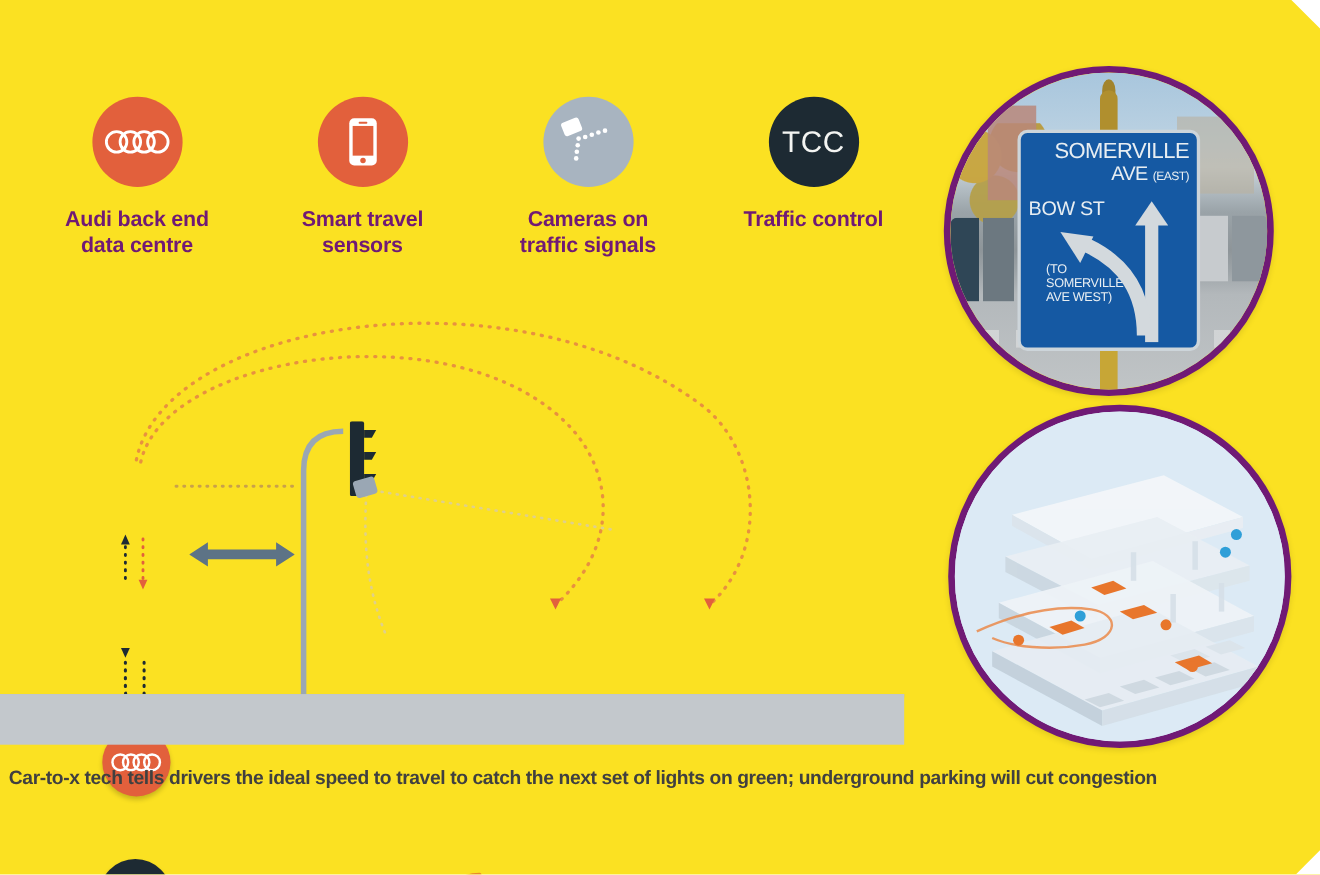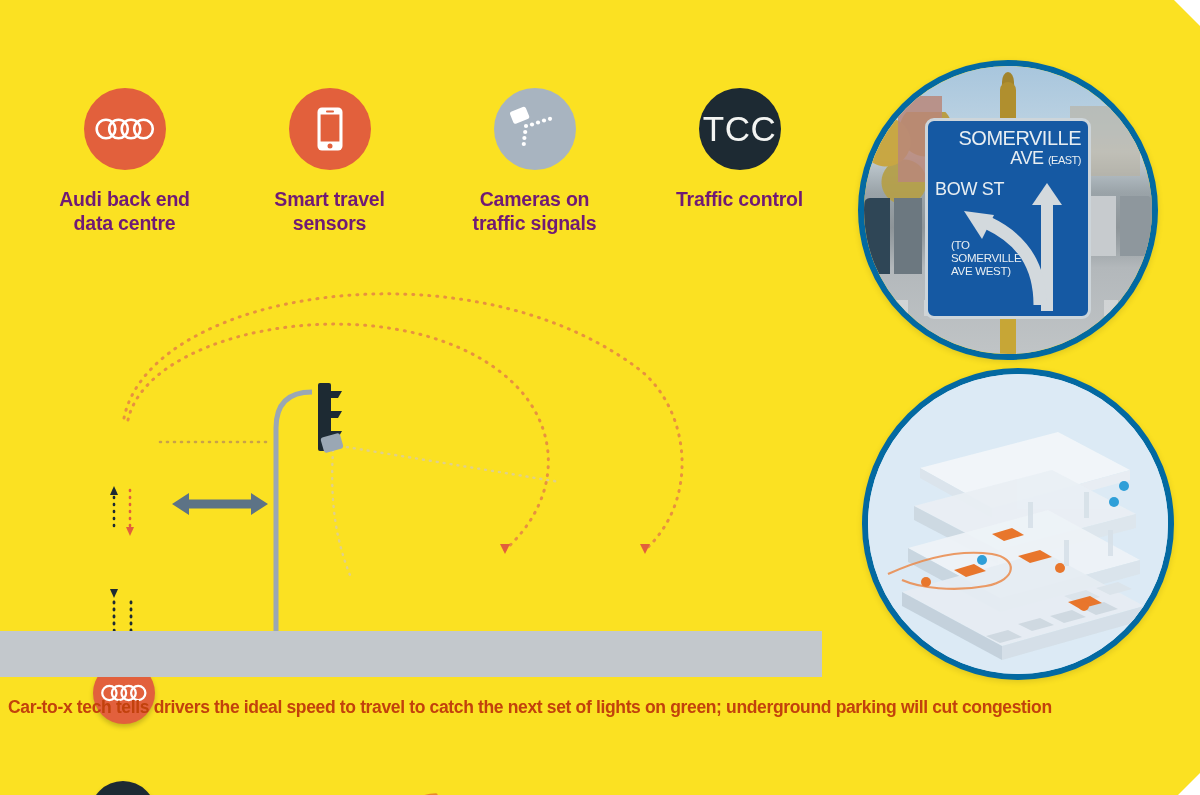--- a/index.html
+++ b/index.html
@@ -52,21 +52,21 @@
     color: #701a75;
     line-height: 1.22;
     text-align: center;
     letter-spacing: -0.2px;
     width: 190px;
   }
   .legend-label .l2 { display: block; }
 
   .tcc-text {
     color: #f3f4f2;
-    font-size: 35px;
+    font-size: 27px;
     letter-spacing: 0.5px;
   }
 
   
   .diagram {
     position: absolute;
     left: 0;
     top: 250px;
     width: 860px;
     height: 420px;
@@ -105,21 +105,21 @@
   .node-tcc {
     left: 90px; top: 531px;
     width: 66px; height: 66px;
     background: #1d2a33;
   }
 
   
   .photo-circle {
     position: absolute;
     border-radius: 50%;
-    border: 6px solid #0369a1;
+    border: 6px solid #701a75;
     overflow: hidden;
     box-shadow: 0 2px 6px rgba(0,0,0,0.12);
   }
   .photo-sign {
     left: 858px; top: 60px;
     width: 288px; height: 288px;
   }
   .photo-garage {
     left: 862px; top: 368px;
     width: 300px; height: 300px;
@@ -266,21 +266,21 @@
   }
 
   
   .caption {
     position: absolute;
     left: 8px;
     top: 697px;
     width: 1184px;
     font-size: 17.5px;
     font-weight: bold;
-    color: #c2410c;
+    color: #404040;
     letter-spacing: -0.35px;
     white-space: nowrap;
   }
 
   
   .fold {
     position: absolute;
     right: 0; top: 0;
     width: 0; height: 0;
     border-top: 26px solid #ffffff;

